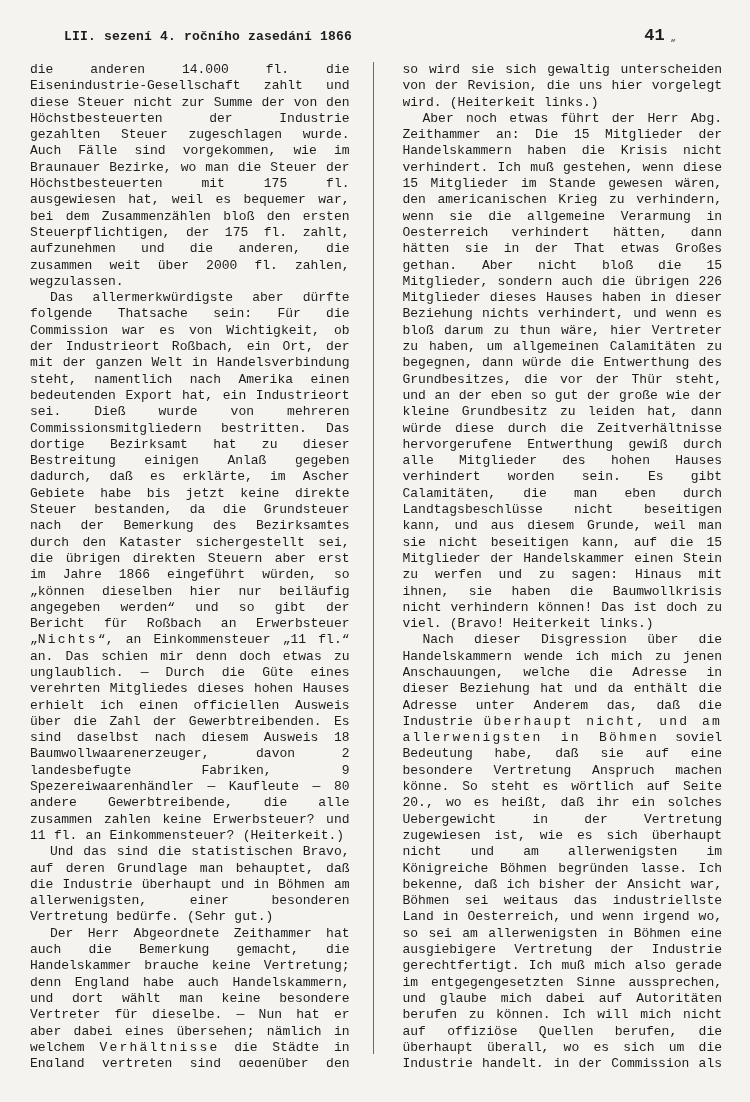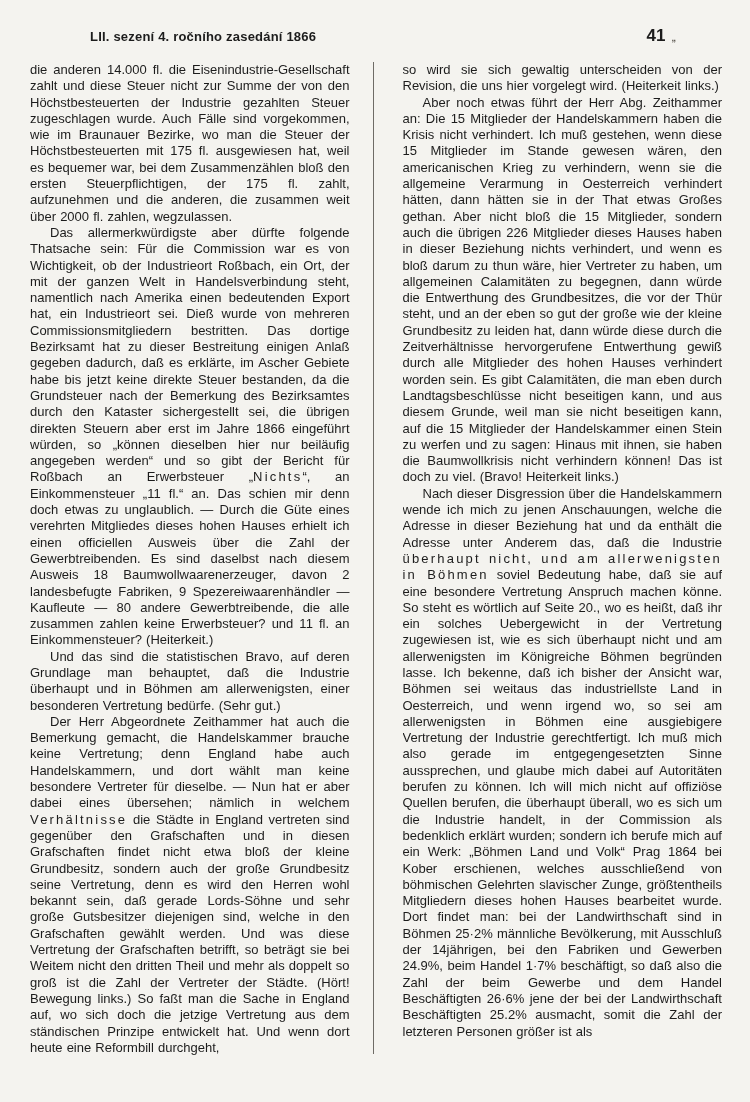--- a/index.html
+++ b/index.html
@@ -6,24 +6,23 @@
     margin: 0;
     padding: 0;
     background: #e8e7e3;
   }
   .page {
     position: relative;
     width: 750px;
     height: 1102px;
     background: #f4f3ef;
     color: #1c1c1c;
-    font-family: Liberation Sans, sans-serif;
+    font-family: Liberation Mono, monospace;
     overflow: hidden;
     box-sizing: border-box;
-    padding-left: 26px;
   }
   .header {
     display: flex;
     align-items: baseline;
     justify-content: space-between;
     padding: 26px 48px 0 64px;
     font-weight: bold;
     font-size: 13px;
     white-space: nowrap;
   }

